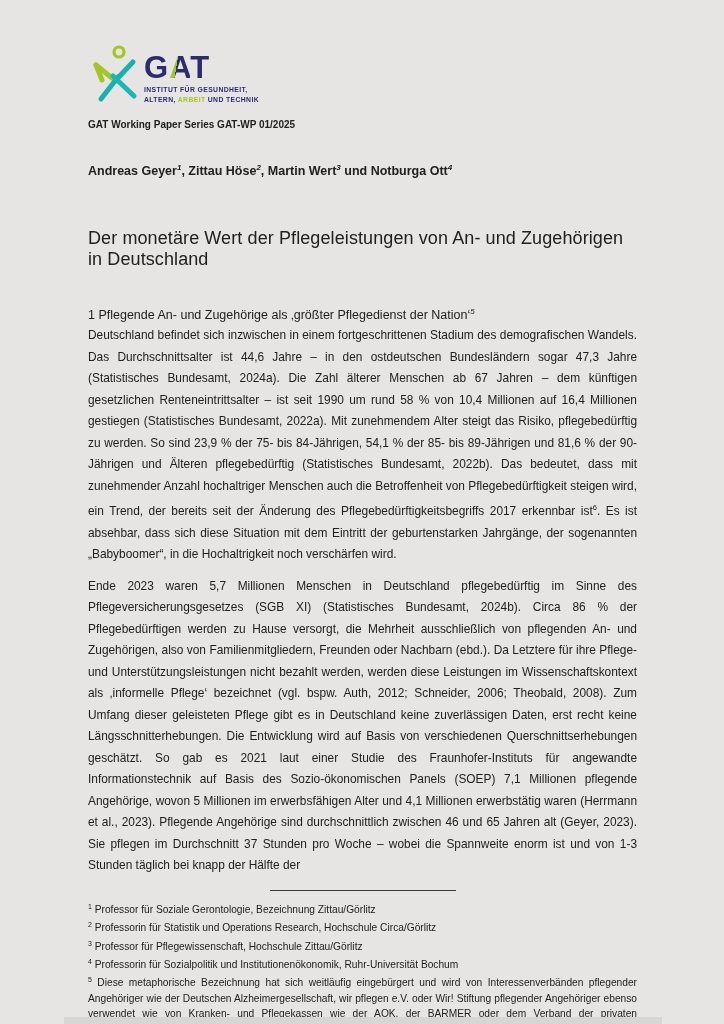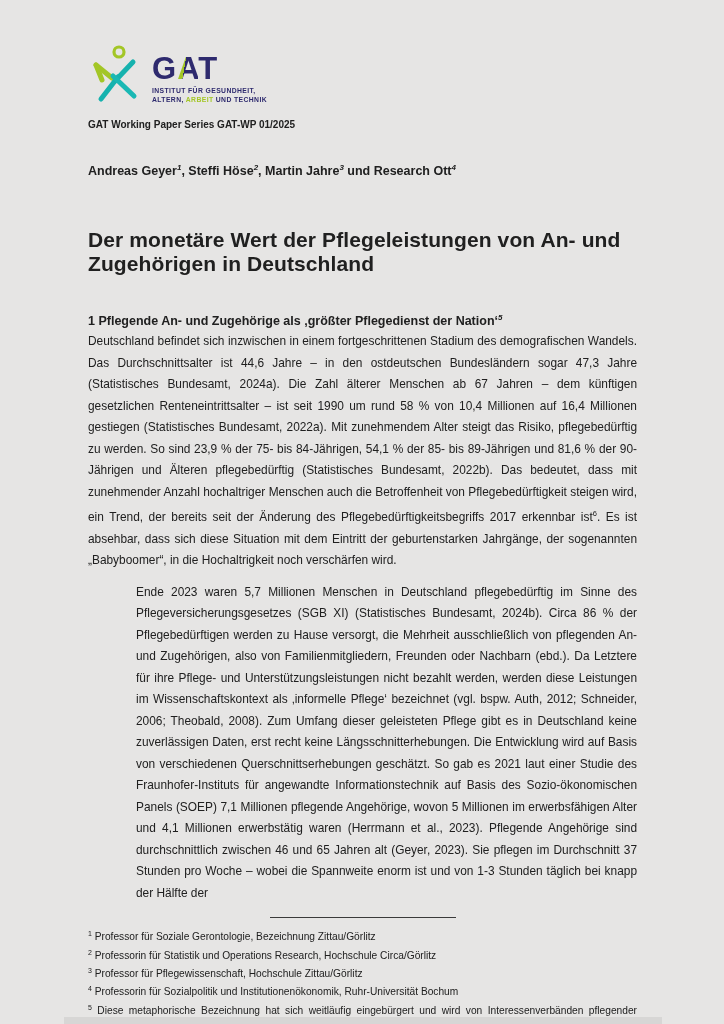--- a/index.html
+++ b/index.html
@@ -14,22 +14,21 @@
     background: #e6e5e4;
     overflow: hidden;
     color: #202020;
   }
   .content {
     padding: 44px 87px 0 88px;
   }
   
   .logo-row {
     display: flex;
-    align-items: flex-end;
-    gap: 8px;
+    align-items: center;
     height: 60px;
   }
   .logo-icon { width: 56px; height: 60px; flex: 0 0 auto; }
   .logo-textblock { padding-top: 8px; }
   .logo-acronym {
     font-size: 31px;
     font-weight: bold;
     letter-spacing: 1px;
     line-height: 1;
     color: #2e2a6e;
@@ -60,38 +59,38 @@
     font-size: 12.5px;
     font-weight: bold;
   }
   .authors-line sup {
     font-size: 8px;
     font-style: italic;
     font-weight: bold;
   }
   .paper-title {
     margin-top: 50px;
-    font-size: 21px;
-    font-weight: bold;
+    font-size: 18px;
+    font-weight: normal;
     letter-spacing: 0.1px;
   }
   .section-heading {
     margin-top: 37px;
     font-size: 12.5px;
-    font-weight: bold;
+    font-weight: normal;
   }
   .section-heading sup { font-size: 8px; font-style: italic; }
   
   .body-para {
     margin-top: 3px;
     font-size: 11.9px;
     line-height: 21.5px;
     text-align: justify;
   }
-  .body-para + .body-para { margin-top: 10px; margin-left: 48px; }
+  .body-para + .body-para { margin-top: 10px; }
   .body-para sup { font-size: 7.5px; }
   
   .footnote-rule {
     margin-top: 13px;
     width: 186px;
     border: 0;
     border-top: 1.2px solid #3a3a3a;
   }
   .footnotes {
     margin-top: 4px;
@@ -131,21 +130,21 @@
         <div class="logo-acronym"><span>G</span><span class="a-accent">A</span><span>T</span></div>
         <div class="logo-tagline">
           <span>INSTITUT FÜR GESUNDHEIT,</span><br>
           <span>ALTERN, </span><span class="arbeit">ARBEIT</span><span> UND TECHNIK</span>
         </div>
       </span>
     </div>
 
     <div class="series-line">GAT Working Paper Series GAT-WP 01/2025</div>
 
-    <div class="authors-line"><span>Andreas Geyer</span><sup>1</sup><span>, Steffi Höse</span><sup>2</sup><span>, Martin Jahre</span><sup>3</sup><span> und Research Ott</span><sup>4</sup></div>
+    <div class="authors-line"><span>Andreas Geyer</span><sup>1</sup><span>, Zittau Höse</span><sup>2</sup><span>, Martin Wert</span><sup>3</sup><span> und Notburga Ott</span><sup>4</sup></div>
 
     <div class="paper-title">Der monetäre Wert der Pflegeleistungen von An- und Zugehörigen in Deutschland</div>
 
     <div class="section-heading"><span>1 Pflegende An- und Zugehörige als ‚größter Pflegedienst der Nation‘</span><sup>5</sup></div>
 
     <div class="body-para"><span>Deutschland befindet sich inzwischen in einem fortgeschrittenen Stadium des demografischen Wandels. Das Durchschnittsalter ist 44,6 Jahre – in den ostdeutschen Bundesländern sogar 47,3 Jahre (Statistisches Bundesamt, 2024a). Die Zahl älterer Menschen ab 67 Jahren – dem künftigen gesetzlichen Renteneintrittsalter – ist seit 1990 um rund 58 % von 10,4 Millionen auf 16,4 Millionen gestiegen (Statistisches Bundesamt, 2022a). Mit zunehmendem Alter steigt das Risiko, pflegebedürftig zu werden. So sind 23,9 % der 75- bis 84-Jährigen, 54,1 % der 85- bis 89-Jährigen und 81,6 % der 90-Jährigen und Älteren pflegebedürftig (Statistisches Bundesamt, 2022b). Das bedeutet, dass mit zunehmender Anzahl hochaltriger Menschen auch die Betroffenheit von Pflegebedürftigkeit steigen wird, ein Trend, der bereits seit der Änderung des Pflegebedürftigkeitsbegriffs 2017 erkennbar ist</span><sup>6</sup><span>. Es ist absehbar, dass sich diese Situation mit dem Eintritt der geburtenstarken Jahrgänge, der sogenannten „Babyboomer“, in die Hochaltrigkeit noch verschärfen wird.</span></div>
 
     <div class="body-para">Ende 2023 waren 5,7 Millionen Menschen in Deutschland pflegebedürftig im Sinne des Pflegeversicherungsgesetzes (SGB XI) (Statistisches Bundesamt, 2024b). Circa 86 % der Pflegebedürftigen werden zu Hause versorgt, die Mehrheit ausschließlich von pflegenden An- und Zugehörigen, also von Familienmitgliedern, Freunden oder Nachbarn (ebd.). Da Letztere für ihre Pflege- und Unterstützungsleistungen nicht bezahlt werden, werden diese Leistungen im Wissenschaftskontext als ‚informelle Pflege‘ bezeichnet (vgl. bspw. Auth, 2012; Schneider, 2006; Theobald, 2008). Zum Umfang dieser geleisteten Pflege gibt es in Deutschland keine zuverlässigen Daten, erst recht keine Längsschnitterhebungen. Die Entwicklung wird auf Basis von verschiedenen Querschnittserhebungen geschätzt. So gab es 2021 laut einer Studie des Fraunhofer-Instituts für angewandte Informationstechnik auf Basis des Sozio-ökonomischen Panels (SOEP) 7,1 Millionen pflegende Angehörige, wovon 5 Millionen im erwerbsfähigen Alter und 4,1 Millionen erwerbstätig waren (Herrmann et al., 2023). Pflegende Angehörige sind durchschnittlich zwischen 46 und 65 Jahren alt (Geyer, 2023). Sie pflegen im Durchschnitt 37 Stunden pro Woche – wobei die Spannweite enorm ist und von 1-3 Stunden täglich bei knapp der Hälfte der</div>
 
     <hr class="footnote-rule">

